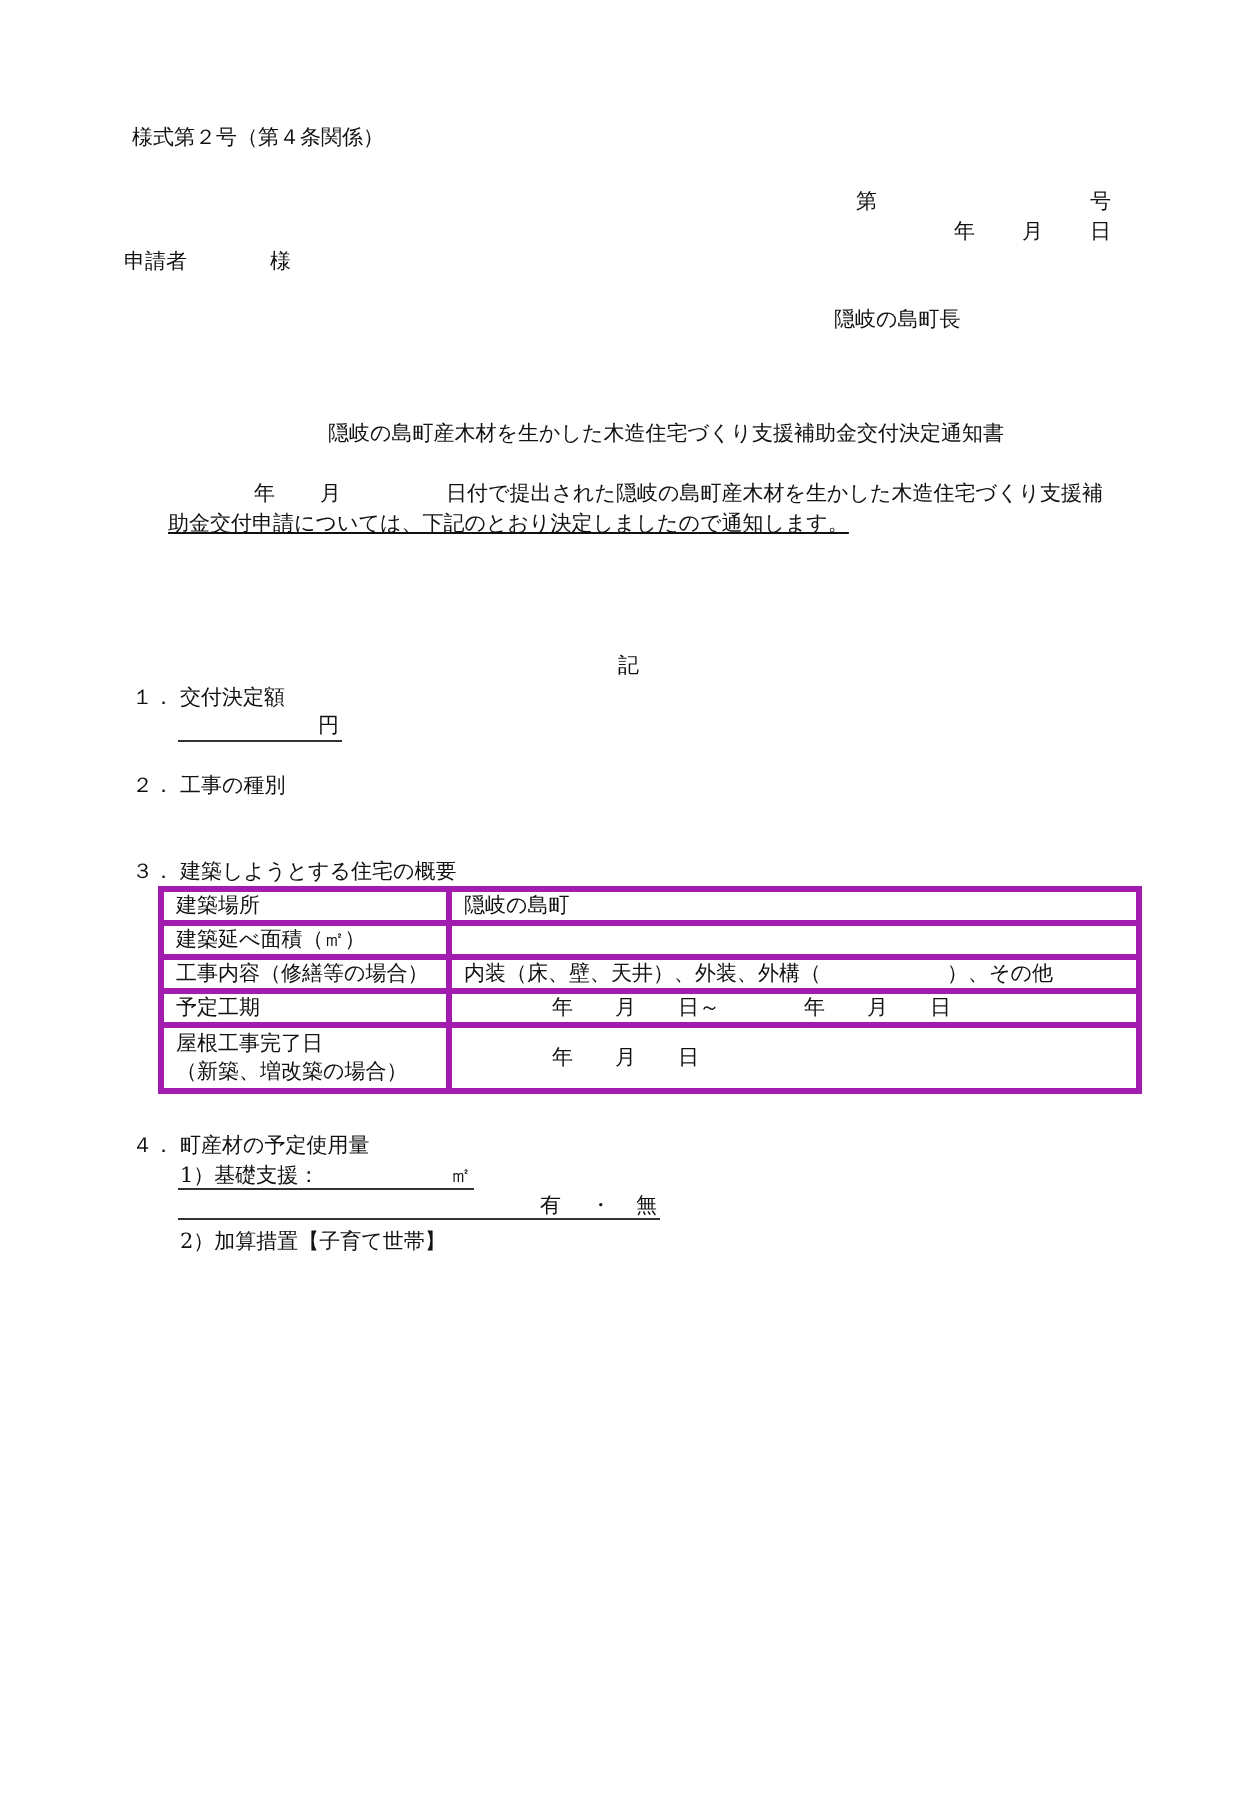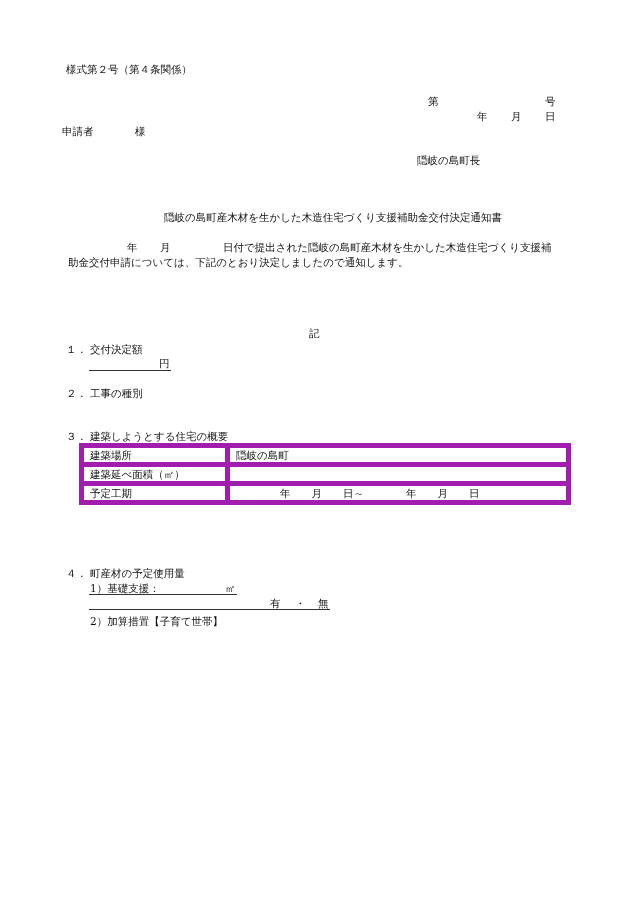--- a/index.html
+++ b/index.html
@@ -1,20 +1,20 @@
 <!DOCTYPE html>
 <html><head>
 <meta charset="utf-8">
 <style>
   html, body { margin:0; padding:0; background:#fff; }
   body { width:630px; height:903px; position:relative; overflow:hidden;
          font-family: "DejaVu Serif", "Liberation Serif", serif; color:#111; font-size:10.5px; }
   .abs { position:absolute; white-space:nowrap; line-height:13px; }
   table.outline { position:absolute; left:79px; top:443px; width:492px; border-collapse:collapse; font-size:10.5px; }
-  table.outline td { border:5px solid #a21caf; padding:0 6px; height:14px; line-height:14px; white-space:nowrap; vertical-align:middle; }
+  table.outline td { border:3px solid #a21caf; padding:0 6px; height:14px; line-height:14px; white-space:nowrap; vertical-align:middle; }
   table.outline td.lbl { width:129px; }
   .line { position:absolute; border-top:1px solid #333; }
 </style>
 </head>
 <body>
 
 <div class="abs" style="left:66px;top:63px;">様式第２号（第４条関係）</div>
 <div class="abs" style="left:428px;top:95px;">第</div>
 <div class="abs" style="left:545px;top:95px;">号</div>
 <div class="abs" style="left:477px;top:110px;">年</div>
@@ -22,21 +22,21 @@
 <div class="abs" style="left:545px;top:110px;">日</div>
 <div class="abs" style="left:62px;top:125px;">申請者</div>
 <div class="abs" style="left:135px;top:125px;">様</div>
 <div class="abs" style="left:417px;top:154px;">隠岐の島町長</div>
 
 <div class="abs" style="left:129px;top:211px;padding-left:35px;">隠岐の島町産木材を生かした木造住宅づくり支援補助金交付決定通知書</div>
 
 <div class="abs" style="left:127px;top:241px;">年</div>
 <div class="abs" style="left:160px;top:241px;">月</div>
 <div class="abs" style="left:195px;top:241px;margin-left:28px;">日付で提出された隠岐の島町産木材を生かした木造住宅づくり支援補</div>
-<div class="abs" style="left:68px;top:256px;">助金交付申請については、下記のとおり決定しましたので通知します。</div>
+<div class="abs" style="left:84px;top:256px;text-decoration:underline;">助金交付申請については、下記のとおり決定しましたので通知します。</div>
 
 <div class="abs" style="left:309px;top:327px;">記</div>
 
 <div class="abs" style="left:66px;top:343px;">１．</div>
 <div class="abs" style="left:90px;top:343px;">交付決定額</div>
 <div class="line" style="left:89px;top:370px;width:82px;"></div>
 <div class="abs" style="left:159px;top:357px;">円</div>
 
 <div class="abs" style="left:66px;top:387px;">２．</div>
 <div class="abs" style="left:90px;top:387px;">工事の種別</div>
@@ -48,22 +48,33 @@
   <tbody>
       <tr>
     <td class="lbl">建築場所</td>
     <td>隠岐の島町</td>
   </tr>
   <tr>
     <td class="lbl">建築延べ面積（㎡）</td>
     <td></td>
   </tr>
   <tr>
+    <td class="lbl">工事内容（修繕等の場合）</td>
+    <td>内装（床、壁、天井）、外装、外構（　　　　　　）、その他</td>
+  </tr>
+  <tr>
     <td class="lbl">予定工期</td>
     <td style="padding-left:50px;">年　　月　　日～　　　　年　　月　　日</td>
+  </tr>
+  <tr>
+    <td class="lbl" style="height:30px;line-height:14px;">
+      <div>屋根工事完了日</div>
+      <div>（新築、増改築の場合）</div>
+    </td>
+    <td style="padding-left:50px;">年　　月　　日</td>
   </tr>
 </tbody>
   </table>
 
 <div class="abs" style="left:66px;top:567px;">４．</div>
 <div class="abs" style="left:90px;top:567px;">町産材の予定使用量</div>
 
 <div class="abs" style="left:90px;top:582px;">1）基礎支援：</div>
 <div class="abs" style="left:225px;top:582px;">㎡</div>
 <div class="line" style="left:89px;top:594px;width:148px;"></div>

